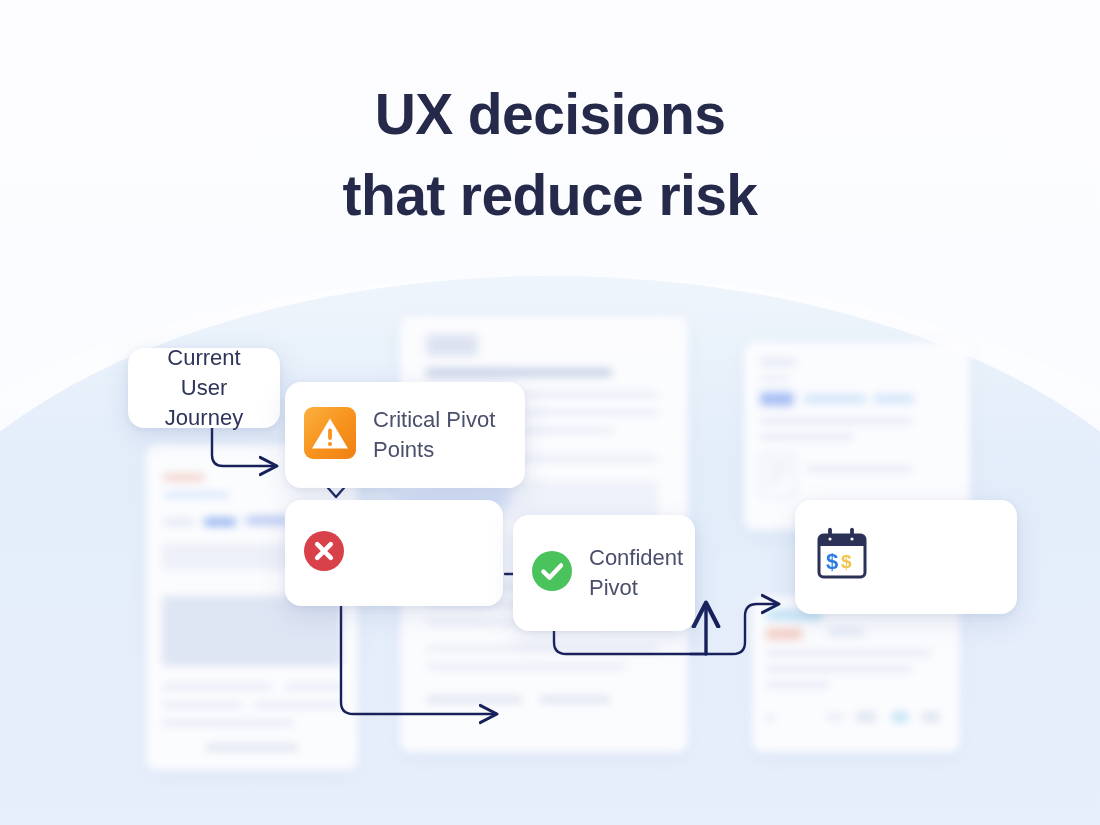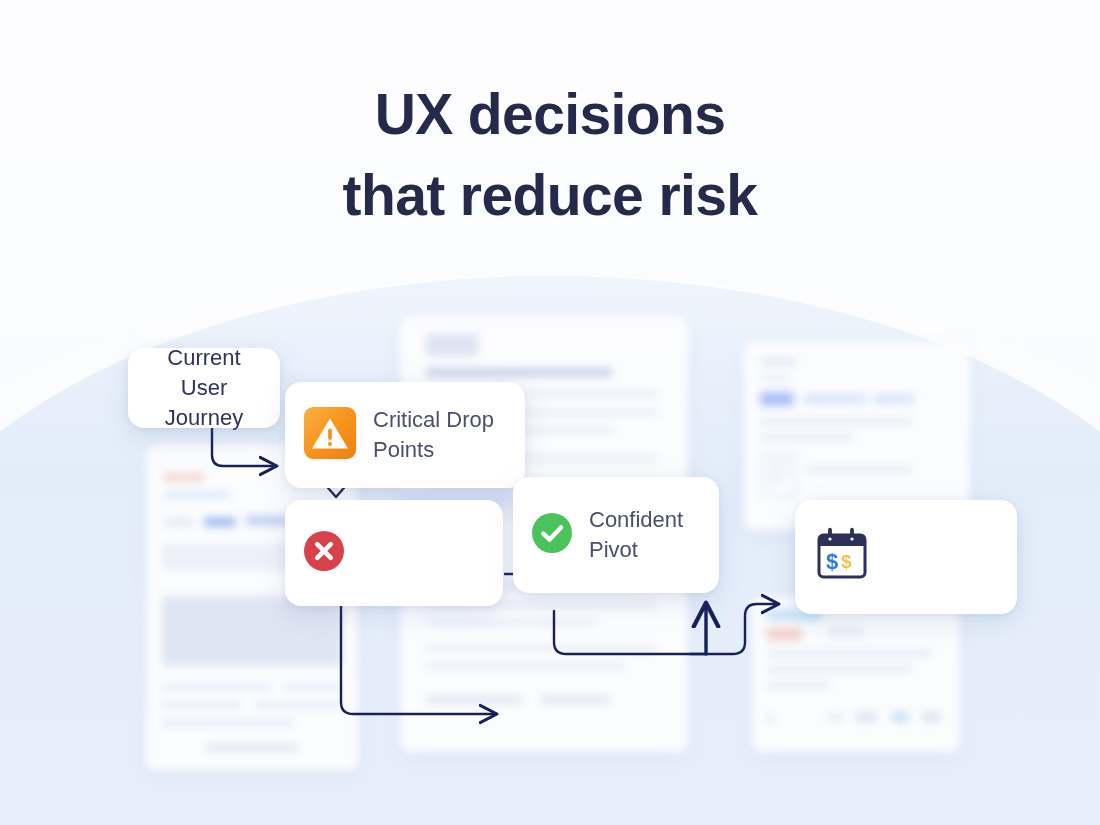--- a/index.html
+++ b/index.html
@@ -253,34 +253,34 @@
             <stop offset="50%" stop-color="#f7941e"></stop>
             <stop offset="100%" stop-color="#f07f12"></stop>
           </linearGradient>
         </defs>
         <rect x="1" y="1" width="52" height="52" rx="9" fill="url(#warnG)"></rect>
         <path d="M27 12.5 L45 42.5 L9 42.5 Z" fill="#ffffff"></path>
         <rect x="25.1" y="22.5" width="3.8" height="11.5" rx="1.9" fill="#f7941e"></rect>
         <circle cx="27" cy="38" r="2.1" fill="#f7941e"></circle>
       </svg>
     </span>
-    <div class="card-label">Critical Drop
+    <div class="card-label">Critical Pivot
 Points</div>
   </div>
 
   <div class="card with-icon" style="left:285px; top:500px; width:218px; height:106px;">
     <span class="icon">
       <svg width="42" height="42" viewBox="0 0 42 42">
         <circle cx="21" cy="21" r="20" fill="#d8414a"></circle>
         <path d="M14.2 14.2 L27.8 27.8 M27.8 14.2 L14.2 27.8" stroke="#ffffff" stroke-width="4.6" stroke-linecap="round"></path>
       </svg>
     </span>
   </div>
 
-  <div class="card with-icon" style="left:513px; top:477px; width:206px; height:116px;">
+  <div class="card with-icon" style="left:513px; top:515px; width:182px; height:116px;">
     <span class="icon">
       <svg width="42" height="42" viewBox="0 0 42 42">
         <circle cx="21" cy="21" r="20" fill="#4ac35c"></circle>
         <path d="M12.4 21.6 L18.6 27.6 L30.0 15.4" fill="none" stroke="#ffffff" stroke-width="4.4" stroke-linecap="round" stroke-linejoin="round"></path>
       </svg>
     </span>
     <div class="card-label">Confident
 Pivot</div>
   </div>
 

